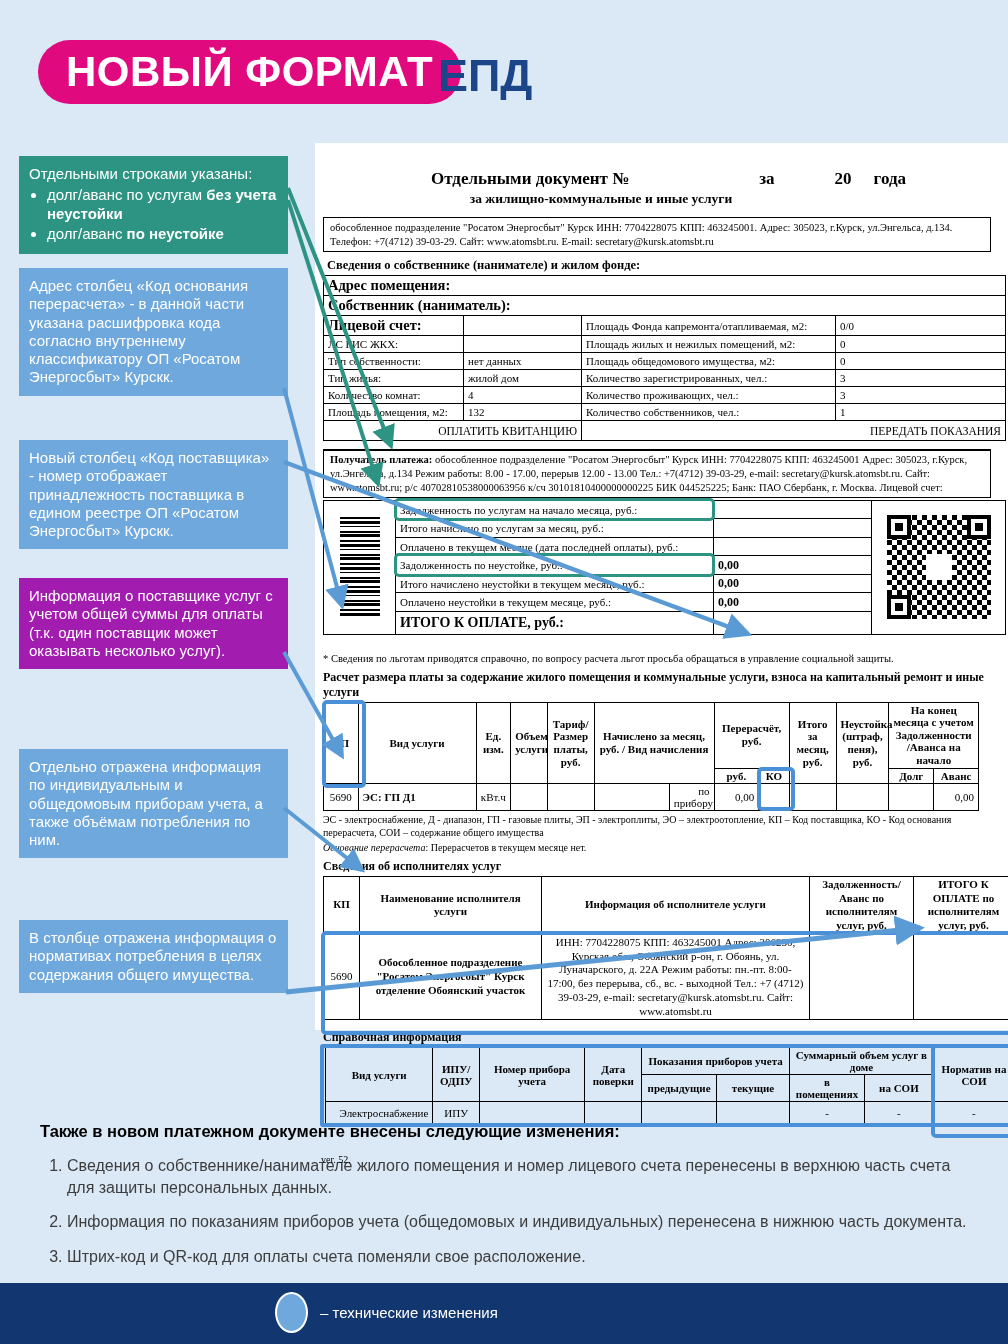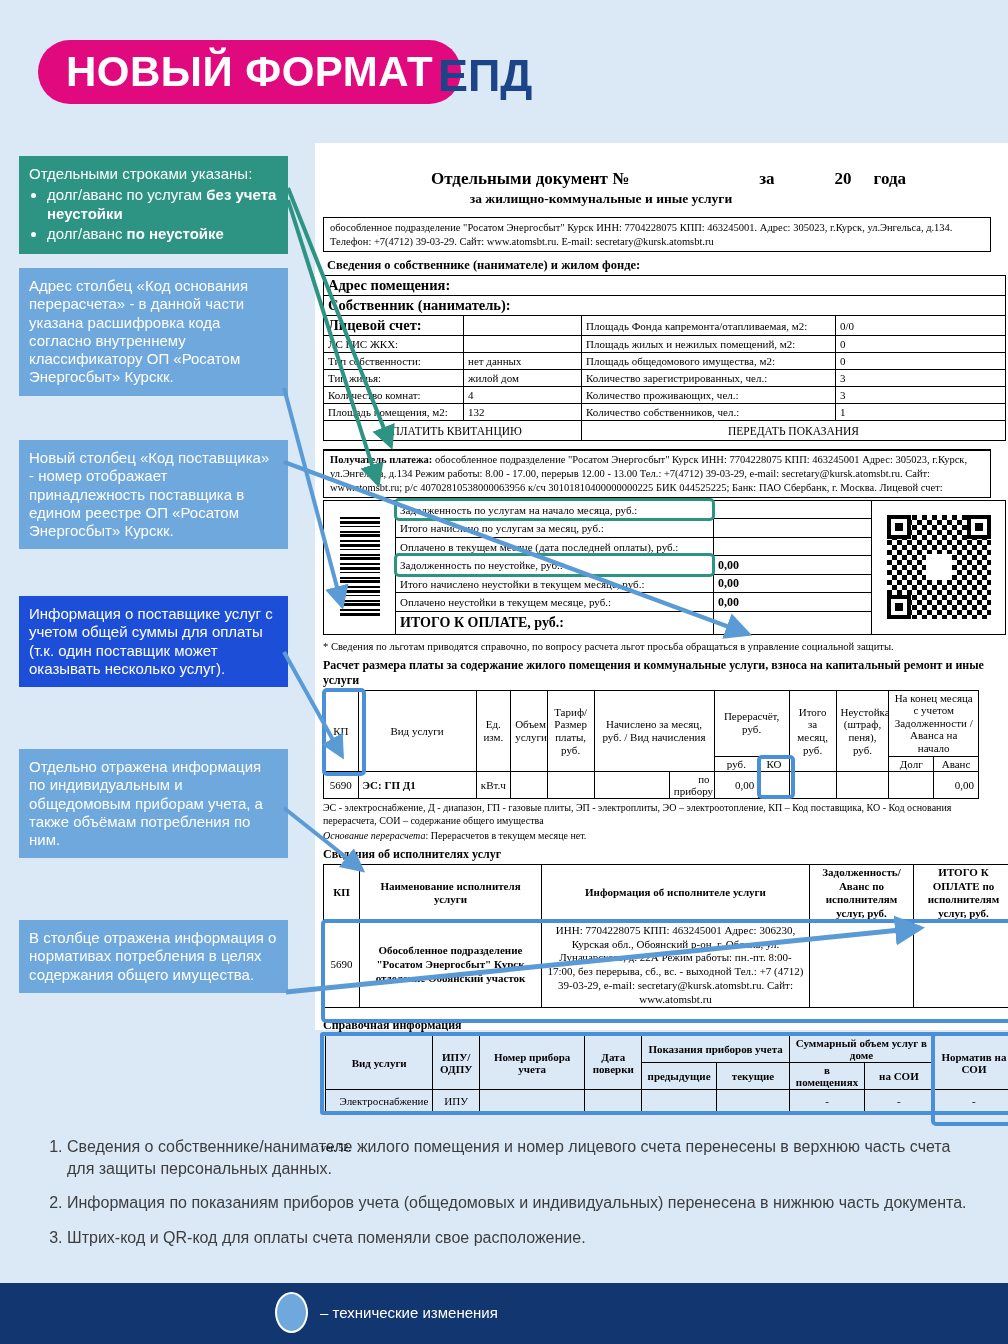--- a/index.html
+++ b/index.html
@@ -20,21 +20,21 @@
   .callout{
     position:absolute;left:19px;width:269px;box-sizing:border-box;
     color:#fff;font-size:15px;line-height:1.22;padding:9px 10px;
   }
   .callout b{font-weight:bold;}
   .co-green{background:#2d9483;top:156px;}
   .co-green ul{margin:3px 0 0 2px;padding-left:16px;}
   .co-green li{margin:0 0 2px 0;}
   .co-b1{background:#6fa8dc;top:268px;}
   .co-b2{background:#6fa8dc;top:440px;}
-  .co-b3{background:#1d4ed8;top:596px;}
+  .co-b3{background:#a21caf;top:578px;}
   .co-b4{background:#6fa8dc;top:749px;}
   .co-b5{background:#6fa8dc;top:920px;}
   
   .arrows{position:absolute;left:0;top:0;z-index:6;pointer-events:none;}
   
   .doc{
     position:absolute;left:315px;top:143px;width:700px;height:887px;background:#fff;
     font-family:"Liberation Serif",serif;color:#000;z-index:1;box-sizing:border-box;
     padding:0 0 0 6px;
   }
@@ -48,21 +48,21 @@
     border:1px solid #000;font-size:10.5px;line-height:1.3;padding:3px 6px;
     margin:10px 6px 0 2px;width:668px;box-sizing:border-box;
   }
   .sec-heading{font-weight:bold;font-size:12.5px;margin:6px 0 2px 6px;}
   table.dt{border-collapse:collapse;margin-left:2px;}
   table.dt td,table.dt th{border:1px solid #000;padding:1px 4px;font-size:11px;vertical-align:middle;}
   
   .owner-tbl{width:682px;table-layout:fixed;}
   .owner-tbl .big{font-weight:bold;font-size:14.5px;}
   .owner-tbl td{height:14px;}
-  .owner-tbl .btn-cell{text-align:center;font-size:11.5px;height:17px;}
+  .owner-tbl .btn-cell{text-align:right;font-size:11.5px;height:17px;}
   
   .payee{
     border:1px solid #000;border-top:2px solid #000;font-size:10.5px;line-height:1.32;
     padding:2px 6px;margin:8px 6px 0 2px;width:668px;box-sizing:border-box;
   }
   
   .sum-tbl{width:682px;table-layout:fixed;margin-top:2px;}
   .sum-tbl td{height:15.5px;font-size:12px;}
   .sum-tbl td.val{font-weight:bold;font-size:12px;}
   .sum-tbl td.itogo{font-weight:bold;font-size:14px;height:20px;}
@@ -77,21 +77,21 @@
     background:repeating-conic-gradient(#000 0% 25%,#fff 0% 50%);background-size:10px 10px;}
   .qr .f{position:absolute;width:16px;height:16px;border:4px solid #000;background:#fff;}
   .qr .f i{display:block;width:8px;height:8px;background:#000;margin:4px;}
   .qr .f.tl{left:0;top:0;} .qr .f.tr{right:0;top:0;} .qr .f.bl{left:0;bottom:0;}
   .qr .hole{position:absolute;left:39px;top:39px;width:26px;height:26px;background:#fff;}
   .note{font-size:10.5px;line-height:1.3;margin:5px 6px 0 2px;width:670px;}
   .calc-heading{font-weight:bold;font-size:12px;margin:4px 0 2px 2px;}
   
   .calc-tbl{table-layout:fixed;width:656px;}
   .calc-tbl th,.calc-tbl td{font-size:9.5px;padding:1px 2px;text-align:center;position:relative;}
-  .calc-tbl th{font-weight:normal;line-height:1.15;}
+  .calc-tbl th{font-weight:bold;line-height:1.15;}
   .calc-tbl td{height:14px;}
   .calc-tbl .svc{text-align:left;font-weight:bold;}
   .calc-tbl .rt{text-align:right;font-family:Liberation Serif, serif;}
   .hl-blue{position:absolute;border:4px solid #4a90d9;border-radius:5px;pointer-events:none;z-index:4;}
   .small-note{font-size:10px;line-height:1.25;margin:3px 6px 0 2px;width:670px;}
   
   .prov-tbl{table-layout:fixed;width:690px;}
   .prov-tbl th,.prov-tbl td{font-size:10px;text-align:center;line-height:1.25;position:relative;}
   .prov-tbl th{font-weight:bold;}
   .prov-tbl .pname{font-weight:bold;}
@@ -243,21 +243,21 @@
       <td>Оплачено неустойки в текущем месяце, руб.:</td>
       <td class="val">0,00</td>
     </tr>
     <tr>
       <td class="itogo">ИТОГО К ОПЛАТЕ, руб.:</td>
       <td class="val"></td>
     </tr>
   </tbody>
     </table>
 
-  <div class="note" style="margin-top:5px">* Сведения по льготам приводятся справочно, по вопросу расчета льгот просьба обращаться в управление социальной защиты.</div>
+  <div class="note" style="margin-top:17px">* Сведения по льготам приводятся справочно, по вопросу расчета льгот просьба обращаться в управление социальной защиты.</div>
 
   <div class="calc-heading">Расчет размера платы за содержание жилого помещения и коммунальные услуги, взноса на капитальный ремонт и иные услуги</div>
 
   <table class="dt calc-tbl">
     <colgroup>
       <col style="width:34px">
         <col style="width:116px">
         <col style="width:34px">
         <col style="width:36px">
       <col style="width:46px">
@@ -415,20 +415,21 @@
   <line x1="288" y1="188" x2="391" y2="446" stroke="#2d9483" stroke-width="4" marker-end="url(#ah-g)"></line>
   <line x1="288" y1="200" x2="378" y2="484" stroke="#2d9483" stroke-width="4" marker-end="url(#ah-g)"></line>
   <line x1="284" y1="388" x2="342" y2="606" stroke="#5b9bd5" stroke-width="4" marker-end="url(#ah-b)"></line>
   <line x1="284" y1="462" x2="748" y2="634" stroke="#5b9bd5" stroke-width="4.5" marker-end="url(#ah-b)"></line>
   <line x1="284" y1="652" x2="342" y2="756" stroke="#5b9bd5" stroke-width="4" marker-end="url(#ah-b)"></line>
   <line x1="284" y1="808" x2="362" y2="870" stroke="#5b9bd5" stroke-width="4" marker-end="url(#ah-b)"></line>
   <line x1="286" y1="992" x2="920" y2="928" stroke="#5b9bd5" stroke-width="5" marker-end="url(#ah-b)"></line>
 </svg>
 
 <div class="changes">
+  <h3>Также в новом платежном документе внесены следующие изменения:</h3>
   <ol>
     <li>Сведения о собственнике/нанимателе  жилого  помещения  и номер лицевого счета перенесены в верхнюю часть счета для защиты  персональных  данных.</li>
     <li>Информация по показаниям  приборов учета (общедомовых и индивидуальных)  перенесена в нижнюю  часть документа.</li>
     <li>Штрих-код  и QR-код для  оплаты  счета поменяли  свое расположение.</li>
   </ol>
 </div>
 
 <div class="footer">
   <div class="leg leg2">
     <span class="dot" style="background:#6fa8dc"></span>

